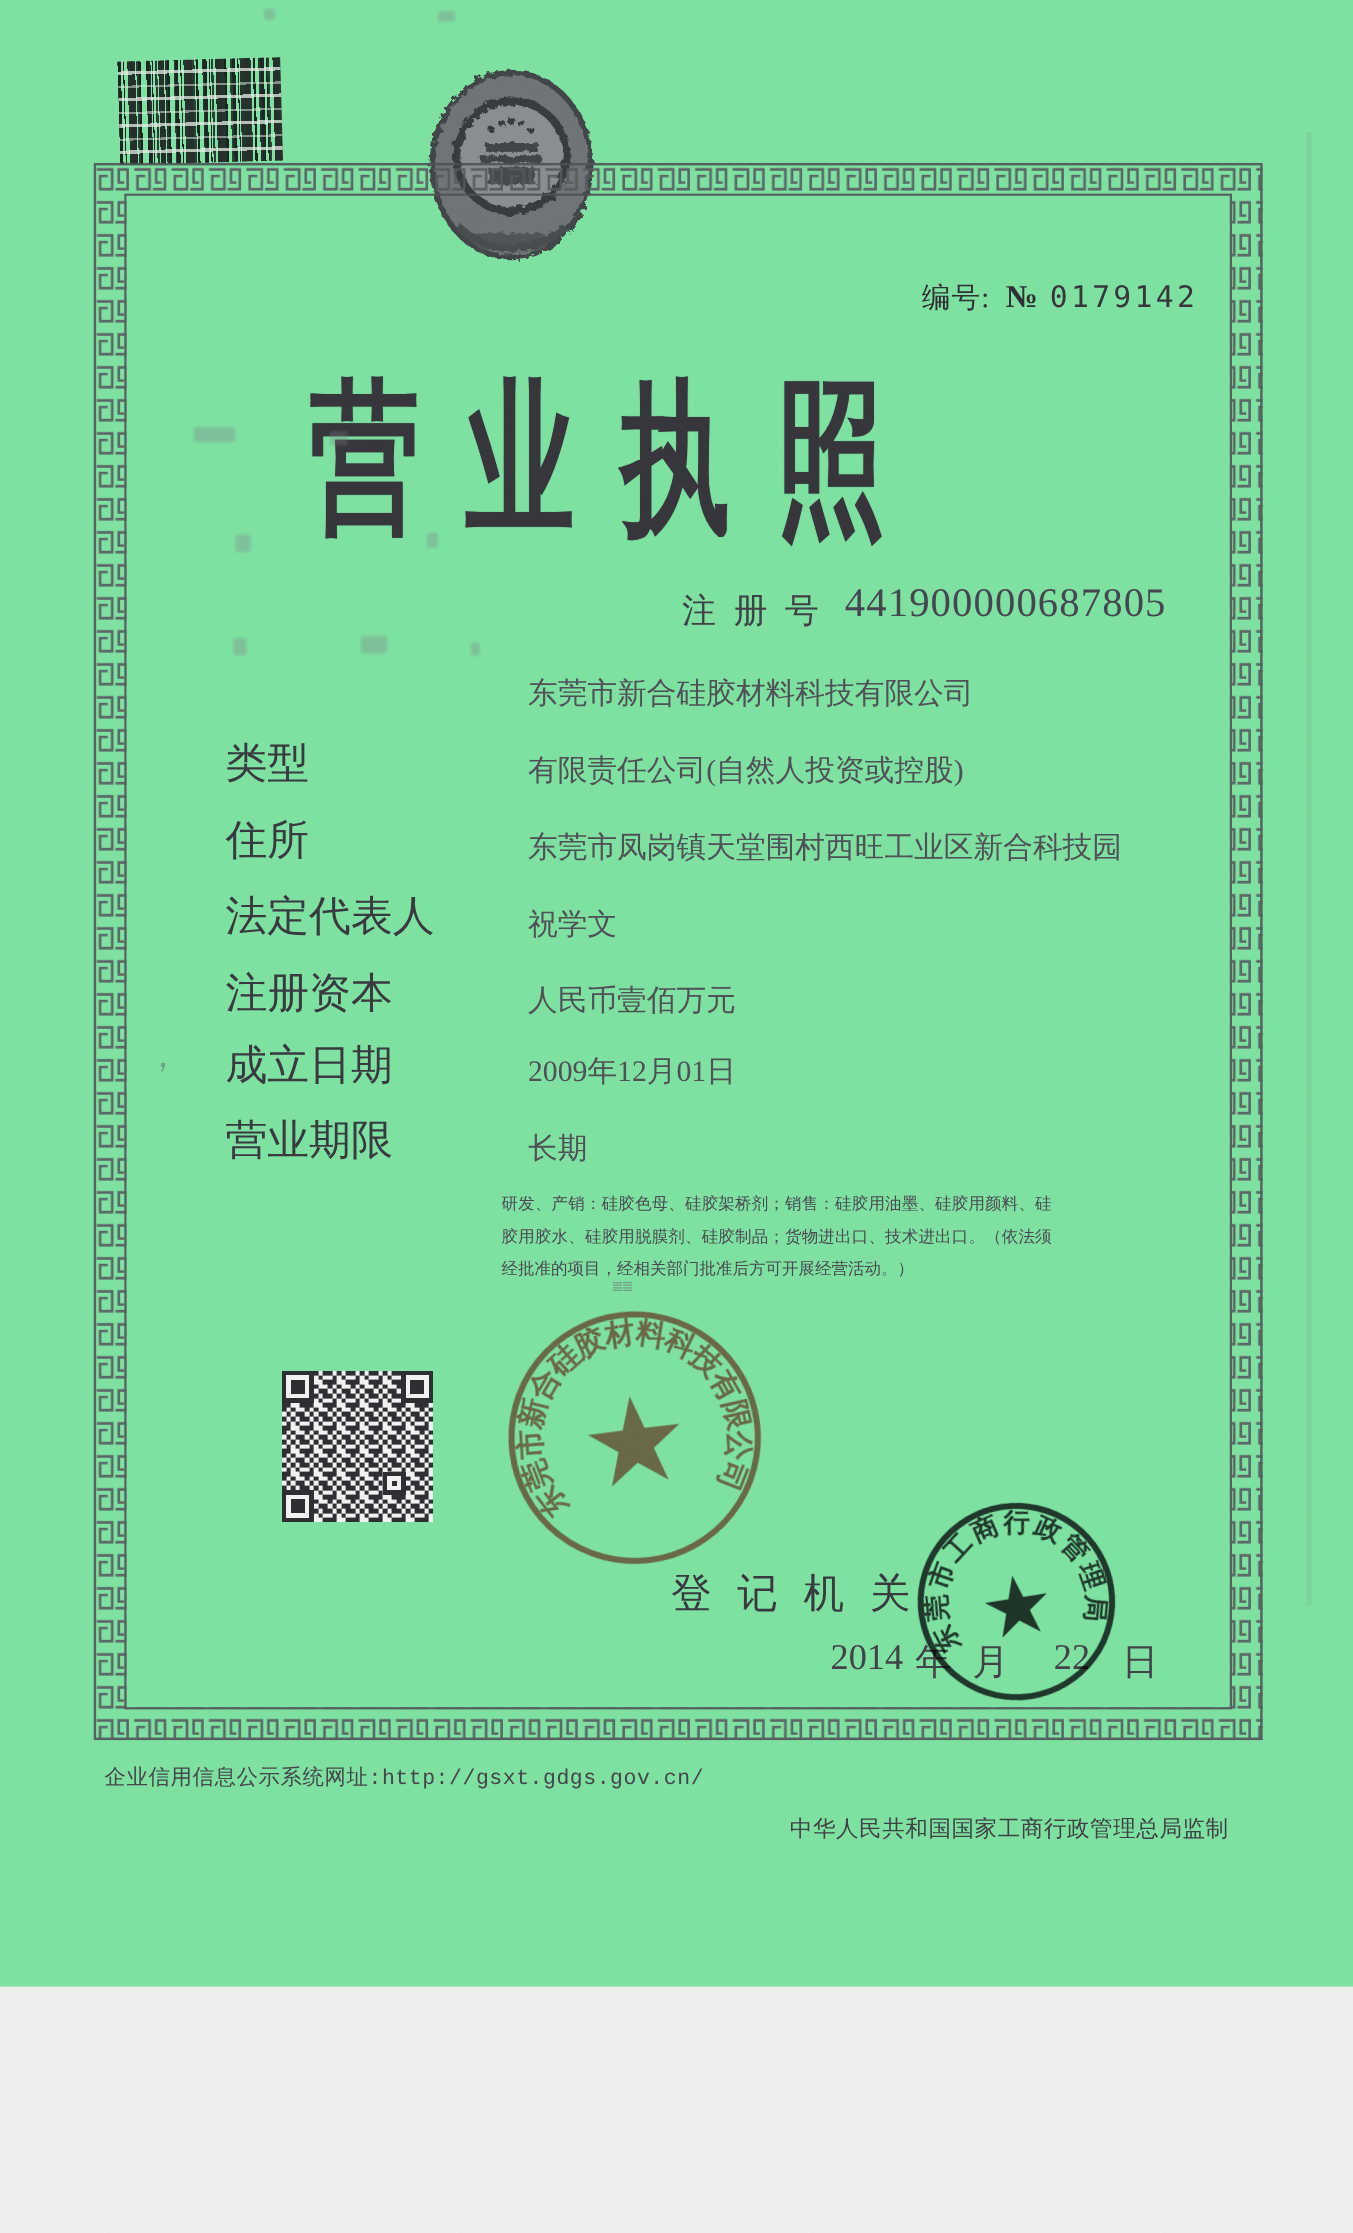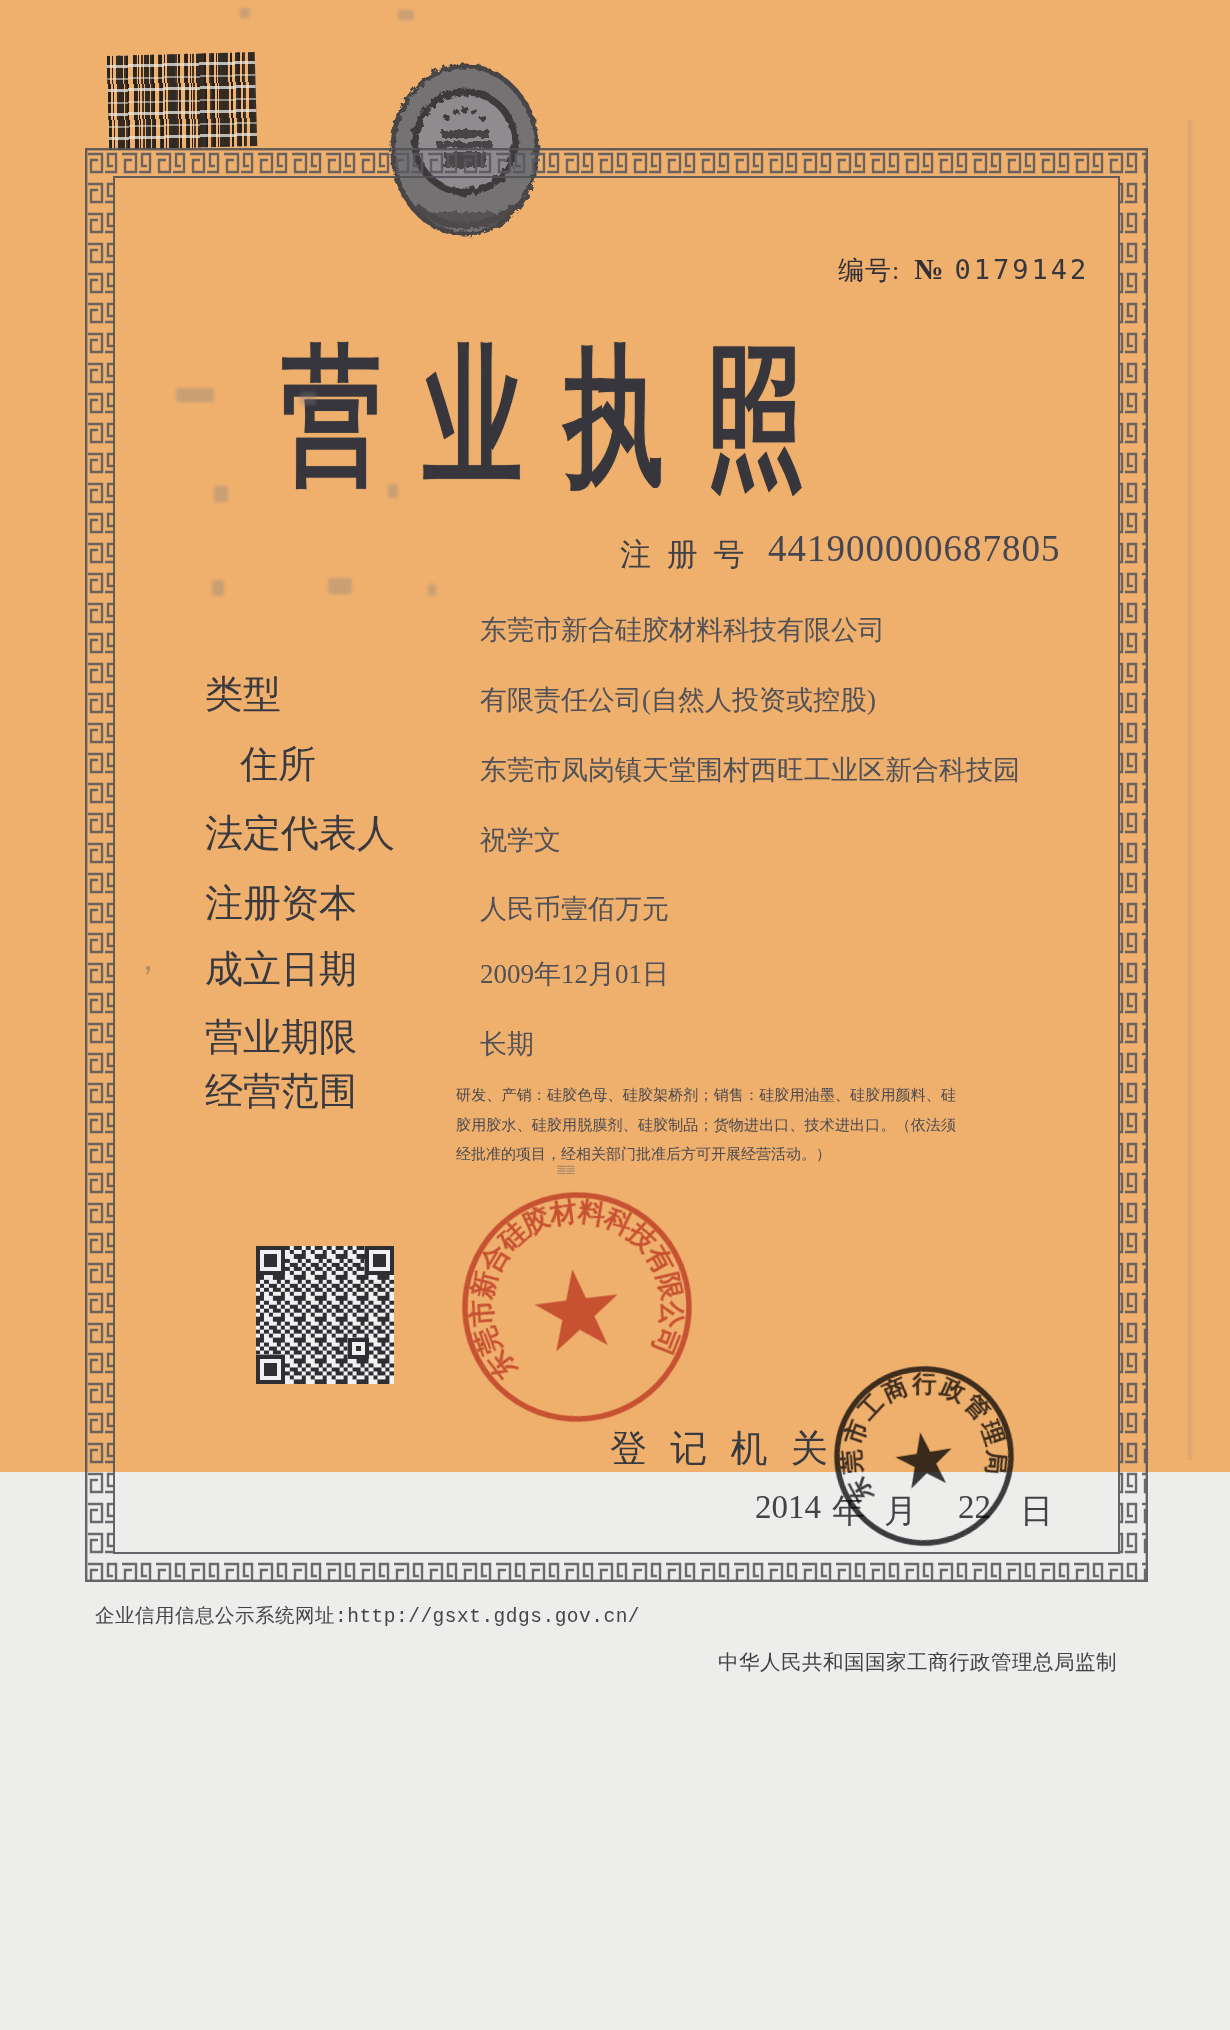--- a/index.html
+++ b/index.html
@@ -1,17 +1,17 @@
 <!DOCTYPE html>
 <html><head>
 <meta charset="utf-8">
 <style>
   html,body{margin:0;padding:0;}
   body{width:1230px;height:2030px;background:#fbfbf9;font-family:"Liberation Serif","DejaVu Serif",serif;overflow:hidden;}
-  .page{position:relative;width:1230px;height:1472px;background:#fdba74;color:#3c3c42;}
+  .page{position:relative;width:1230px;height:1806px;background:#86efac;color:#3c3c42;}
   .abs{position:absolute;}
 
   
   .barcode{left:108px;top:54px;width:148px;height:94px;transform:rotate(-1.6deg);
     background:
       repeating-linear-gradient(90deg,#18181a 0 3px,transparent 3px 5px,#18181a 5px 6px,transparent 6px 11px,#222 11px 16px,transparent 16px 19px,#151517 19px 21px,transparent 21px 26px),
       repeating-linear-gradient(90deg,rgba(20,20,22,.85) 0 2px,transparent 2px 9px,rgba(20,20,22,.9) 9px 13px,transparent 13px 17px);
     opacity:.92;}
   .barcode::after{content:"";position:absolute;inset:0;
     background:repeating-linear-gradient(0deg,transparent 0 10px,rgba(252,252,250,.75) 10px 13px,transparent 13px 22px,rgba(252,252,250,.5) 22px 24px);}
@@ -101,36 +101,35 @@
   <div class="abs license-title">营业执照</div>
 
   <div class="abs regno-label">注 册 号</div>
   <div class="abs regno-value">441900000687805</div>
 
   <div class="abs field-value" style="top:614px;">东莞市新合硅胶材料科技有限公司</div>
 
   <div class="abs field-label" style="top:673px;">类型</div>
   <div class="abs field-value" style="top:684px;">有限责任公司(自然人投资或控股)</div>
 
-  <div class="abs field-label" style="top:743px;margin-left:35px;">住所</div>
+  <div class="abs field-label" style="top:743px;">住所</div>
   <div class="abs field-value" style="top:754px;">东莞市凤岗镇天堂围村西旺工业区新合科技园</div>
 
   <div class="abs field-label" style="top:812px;">法定代表人</div>
   <div class="abs field-value" style="top:824px;">祝学文</div>
 
   <div class="abs field-label" style="top:882px;">注册资本</div>
   <div class="abs field-value" style="top:893px;">人民币壹佰万元</div>
 
   <div class="abs field-label" style="top:948px;">成立日期</div>
   <div class="abs field-value" style="top:958px;">2009年12月01日</div>
 
   <div class="abs field-label" style="top:1016px;">营业期限</div>
   <div class="abs field-value" style="top:1028px;">长期</div>
 
-  <div class="abs field-label" style="top:1070px;">经营范围</div>
   <div class="abs scope-value" style="top:1081px;">研发、产销：硅胶色母、硅胶架桥剂；销售：硅胶用油墨、硅胶用颜料、硅胶用胶水、硅胶用脱膜剂、硅胶制品；货物进出口、技术进出口。（依法须经批准的项目，经相关部门批准后方可开展经营活动。）</div>
 
   <svg class="abs qr" width="138" height="138" viewBox="0 0 33 33" shape-rendering="crispEdges">
     <defs>
       <pattern id="qrdots" width="5" height="5" patternUnits="userSpaceOnUse">
         <g fill="#313136">
           <rect x="0" y="0" width="1" height="1"></rect>
             <rect x="2" y="0" width="1" height="1"></rect>
             <rect x="4" y="0" width="1" height="1"></rect>
           <rect x="1" y="1" width="1" height="1"></rect>

